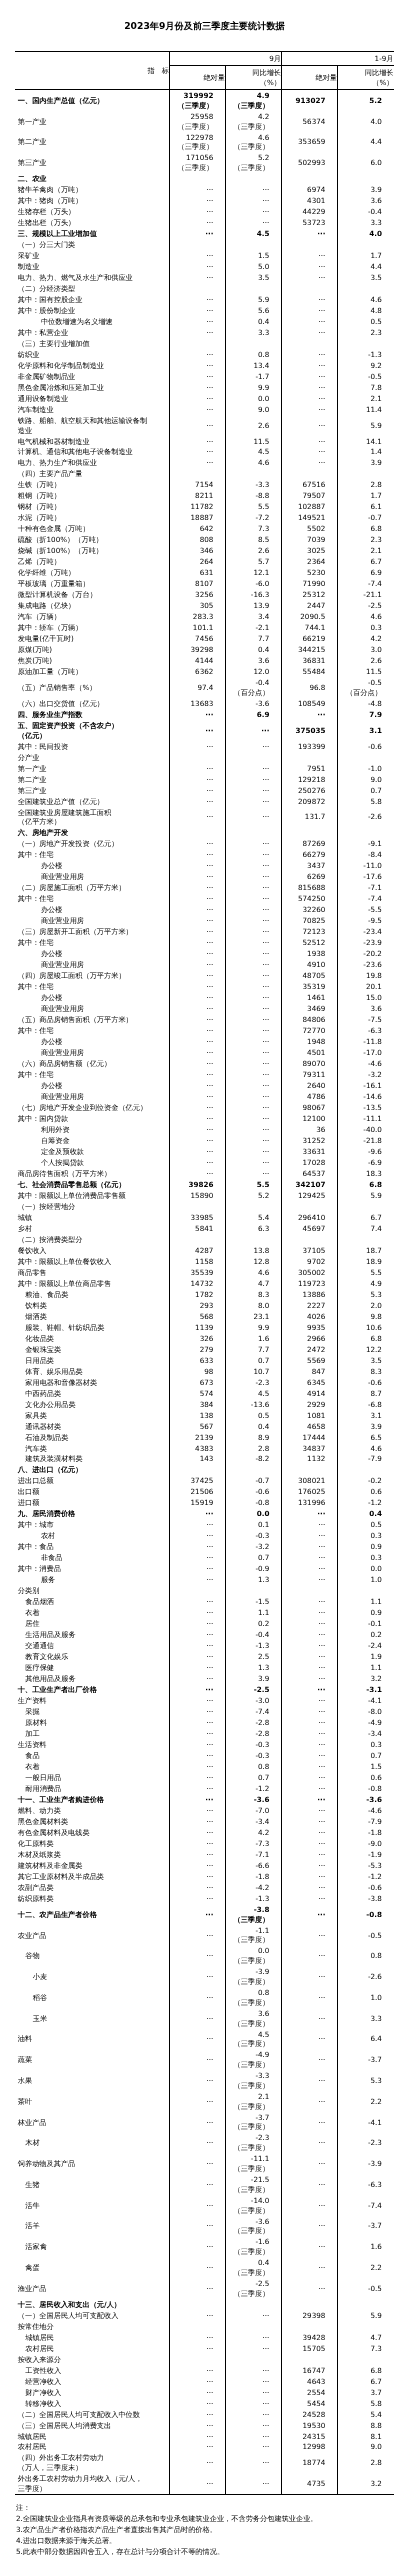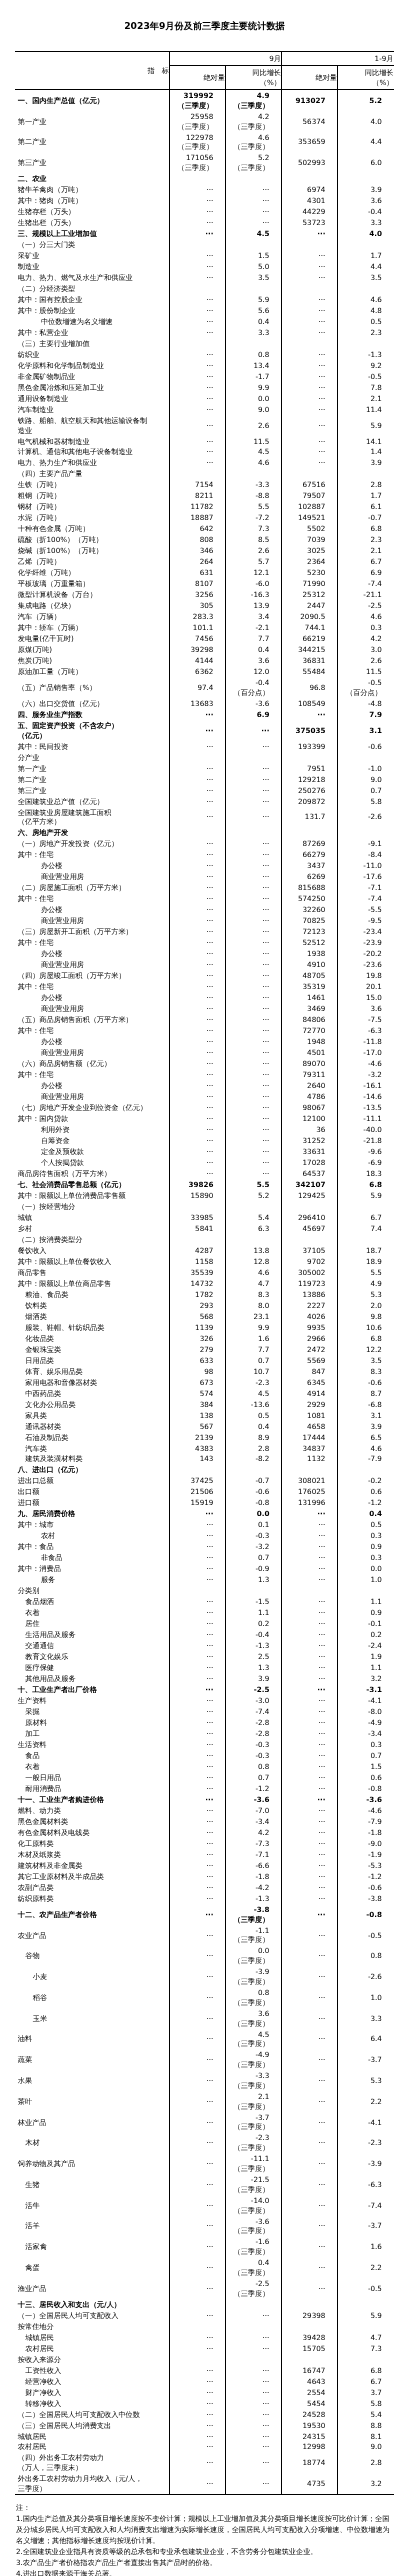--- a/index.html
+++ b/index.html
@@ -1439,21 +1439,20 @@
       <td class="v sep">···</td>
       <td class="v sep">···</td>
       <td class="v sep">4735</td>
       <td class="v sep">3.2</td>
     </tr>
       </tbody>
   </table>
 
   <div class="notes">
     <div class="note-item">注：</div>
-    <div class="note-item">1.国内生产总值及其分类项目增长速度按不变价计算；规模以上工业增加值及其分类项目增长速度按可比价计算；全国及分城乡居民人均可支配收入和人均消费支出增速为实际增长速度，全国居民人均可支配收入分项增速、中位数增速为名义增速；其他指标增长速度均按现价计算。</div>
     <div class="note-item">2.全国建筑业企业指具有资质等级的总承包和专业承包建筑业企业，不含劳务分包建筑业企业。</div>
     <div class="note-item">3.农产品生产者价格指农产品生产者直接出售其产品时的价格。</div>
     <div class="note-item">4.进出口数据来源于海关总署。</div>
     <div class="note-item">5.此表中部分数据因四舍五入，存在总计与分项合计不等的情况。</div>
   </div>
 
 </div>
 
 
 </body></html>

